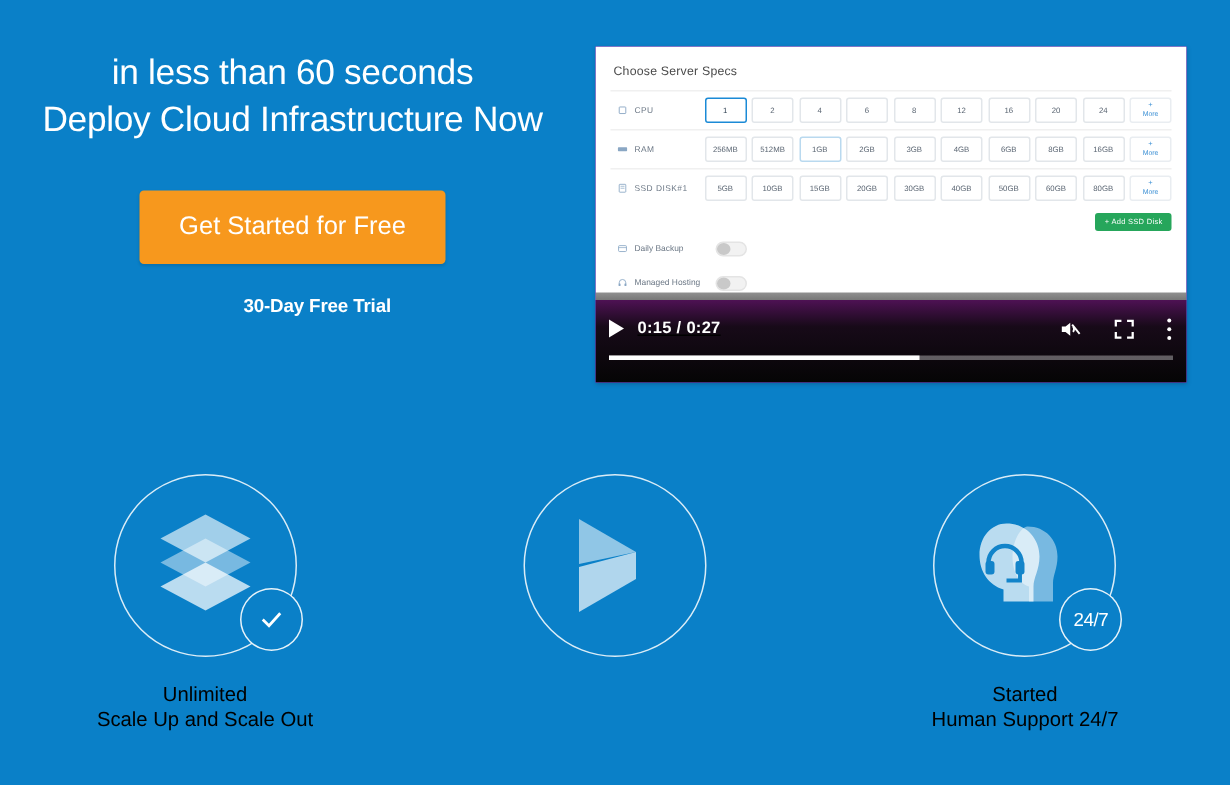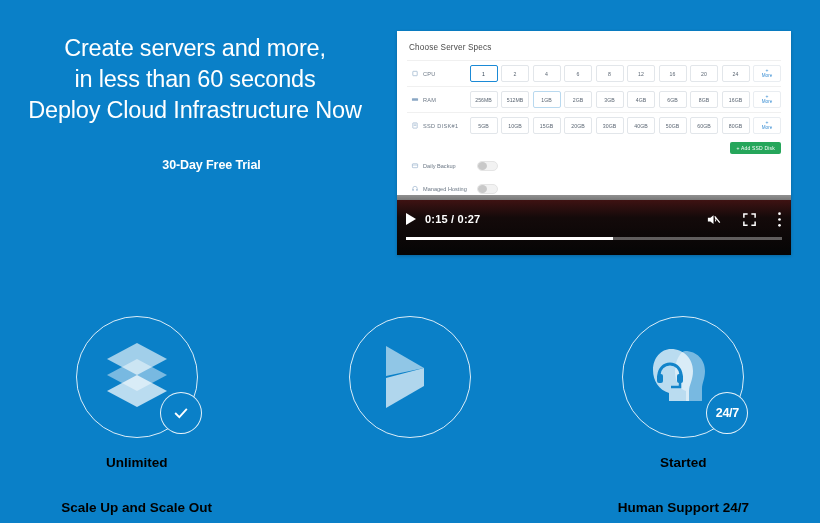--- a/index.html
+++ b/index.html
@@ -57,21 +57,21 @@
     padding-left: 33px;
   }
 
   
   .video-panel {
     position: absolute;
     left: 397px;
     top: 31px;
     width: 394px;
     height: 224px;
-    background: #7f1d1d;
+    background: #a21caf;
     overflow: hidden;
     box-shadow: 0 1px 3px rgba(0,0,0,0.22);
   }
   .specs {
     position: absolute;
     left: 0; top: 0; right: 0;
     padding: 10px 10px 0 10px;
     background: #ffffff;
   }
   .specs-title {
@@ -192,20 +192,21 @@
   }
   .controls {
     position: absolute;
     left: 0; right: 0;
     bottom: 23px;
     height: 26px;
     display: flex;
     align-items: center;
     padding: 0 9px;
     box-sizing: border-box;
+    text-decoration: underline;
   }
   .ctrl-left { display: flex; align-items: center; gap: 9px; }
   .play-btn {
     width: 0; height: 0;
     border-left: 10px solid #ffffff;
     border-top: 6px solid transparent;
     border-bottom: 6px solid transparent;
     cursor: pointer;
   }
   .time {
@@ -237,21 +238,20 @@
   
   .features {
     position: absolute;
     left: 0; right: 0;
     top: 316px;
     display: flex;
   }
   .feature {
     flex: 1;
     text-align: center;
-    font-weight: bold;
   }
   .feature-icon-wrap {
     width: 122px;
     height: 122px;
     margin: 0 auto;
     position: relative;
   }
   .ring {
     position: absolute;
     inset: 0;
@@ -284,32 +284,32 @@
   .badge-text {
     font-size: 12.5px;
     letter-spacing: -0.3px;
   }
   .feature-caption {
     margin-top: 16px;
     color: #000000;
     font-size: 13.5px;
     line-height: 17px;
   }
-  .feature-caption .l2 { display: block; margin-top: 28px; }
+  .feature-caption .l2 { display: block; }
 </style>
 </head>
 <body>
 
 <div class="hero-left">
   <div class="headline">
-    <div>Create servers and more,</div>
     <div>in less than 60 seconds</div>
     <div>Deploy Cloud Infrastructure Now</div>
   </div>
   <div class="cta-wrap">
+    <button class="cta-button">Get Started for Free</button>
     <div class="trial-text">30-Day Free Trial</div>
   </div>
 </div>
 
 <div class="video-panel">
 
   <div class="specs">
     <div class="specs-title">Choose Server Specs</div>
 
     <div class="spec-row">

